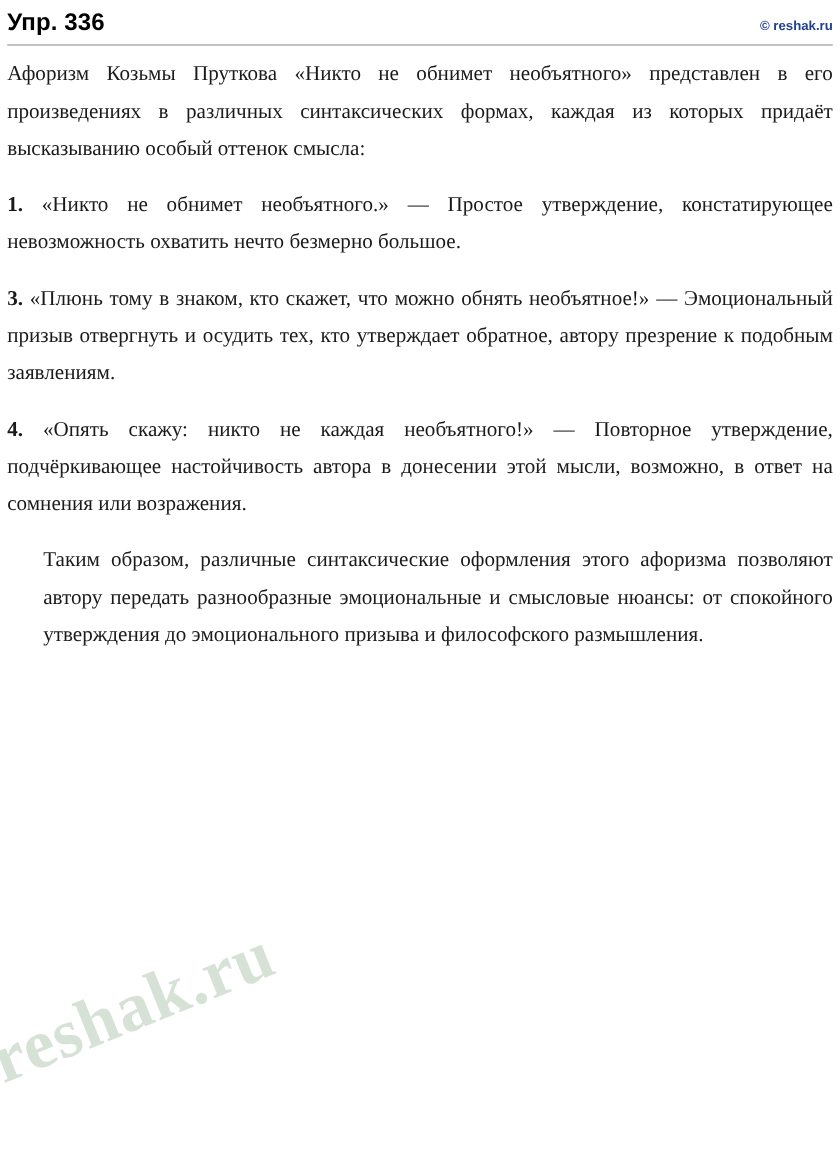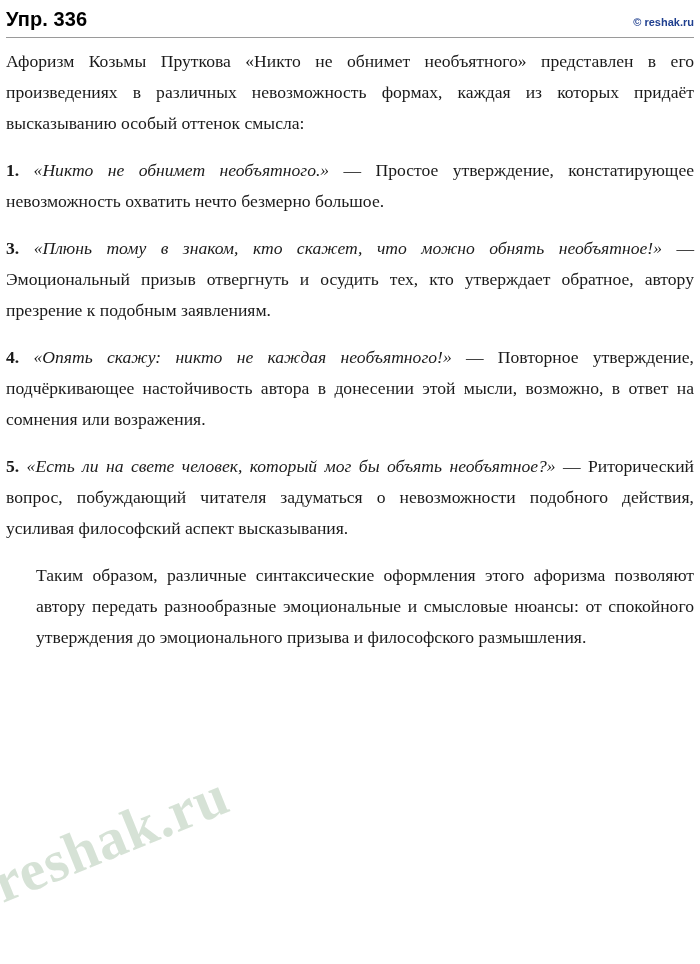--- a/index.html
+++ b/index.html
@@ -56,21 +56,20 @@
     color: #1a1a1a;
   }
   p.para:last-child {
     margin-bottom: 0;
     margin-left: 30px;
   }
   .num {
     font-weight: bold;
   }
   .quote {
-    font-style: italic;
   }
   .watermark {
     position: absolute;
     left: 8px;
     bottom: 48px;
     font-family: "Liberation Serif", serif;
     font-size: 58px;
     font-weight: bold;
     color: rgba(120, 160, 120, 0.30);
     transform: rotate(-22deg);
@@ -93,39 +92,35 @@
 
   <div class="content">
 
     <div class="header">
       <div class="exercise-title">Упр. 336</div>
       <div class="copyright">© reshak.ru</div>
     </div>
 
     <hr class="hr">
 
-    <p class="para">Афоризм Козьмы Пруткова «Никто не обнимет необъятного» представлен в его произведениях в различных невозможность формах, каждая из которых придаёт высказыванию особый оттенок смысла:</p>
+    <p class="para">Афоризм Козьмы Пруткова «Никто не обнимет необъятного» представлен в его произведениях в различных синтаксических формах, каждая из которых придаёт высказыванию особый оттенок смысла:</p>
 
     <p class="para">
       <span class="num">1.</span>
       <span class="quote">«Никто не обнимет необъятного.»</span><span> — </span><span>Простое утверждение, констатирующее невозможность охватить нечто безмерно большое.</span>
     </p>
 
 
     <p class="para">
       <span class="num">3.</span>
       <span class="quote">«Плюнь тому в знаком, кто скажет, что можно обнять необъятное!»</span><span> — </span><span>Эмоциональный призыв отвергнуть и осудить тех, кто утверждает обратное, автору презрение к подобным заявлениям.</span>
     </p>
 
     <p class="para">
       <span class="num">4.</span>
       <span class="quote">«Опять скажу: никто не каждая необъятного!»</span><span> — </span><span>Повторное утверждение, подчёркивающее настойчивость автора в донесении этой мысли, возможно, в ответ на сомнения или возражения.</span>
     </p>
 
-    <p class="para">
-      <span class="num">5.</span>
-      <span class="quote">«Есть ли на свете человек, который мог бы объять необъятное?»</span><span> — </span><span>Риторический вопрос, побуждающий читателя задуматься о невозможности подобного действия, усиливая философский аспект высказывания.</span>
-    </p>
 
     <p class="para">Таким образом, различные синтаксические оформления этого афоризма позволяют автору передать разнообразные эмоциональные и смысловые нюансы: от спокойного утверждения до эмоционального призыва и философского размышления.</p>
 
   </div>
 </div>
 
 </body></html>

